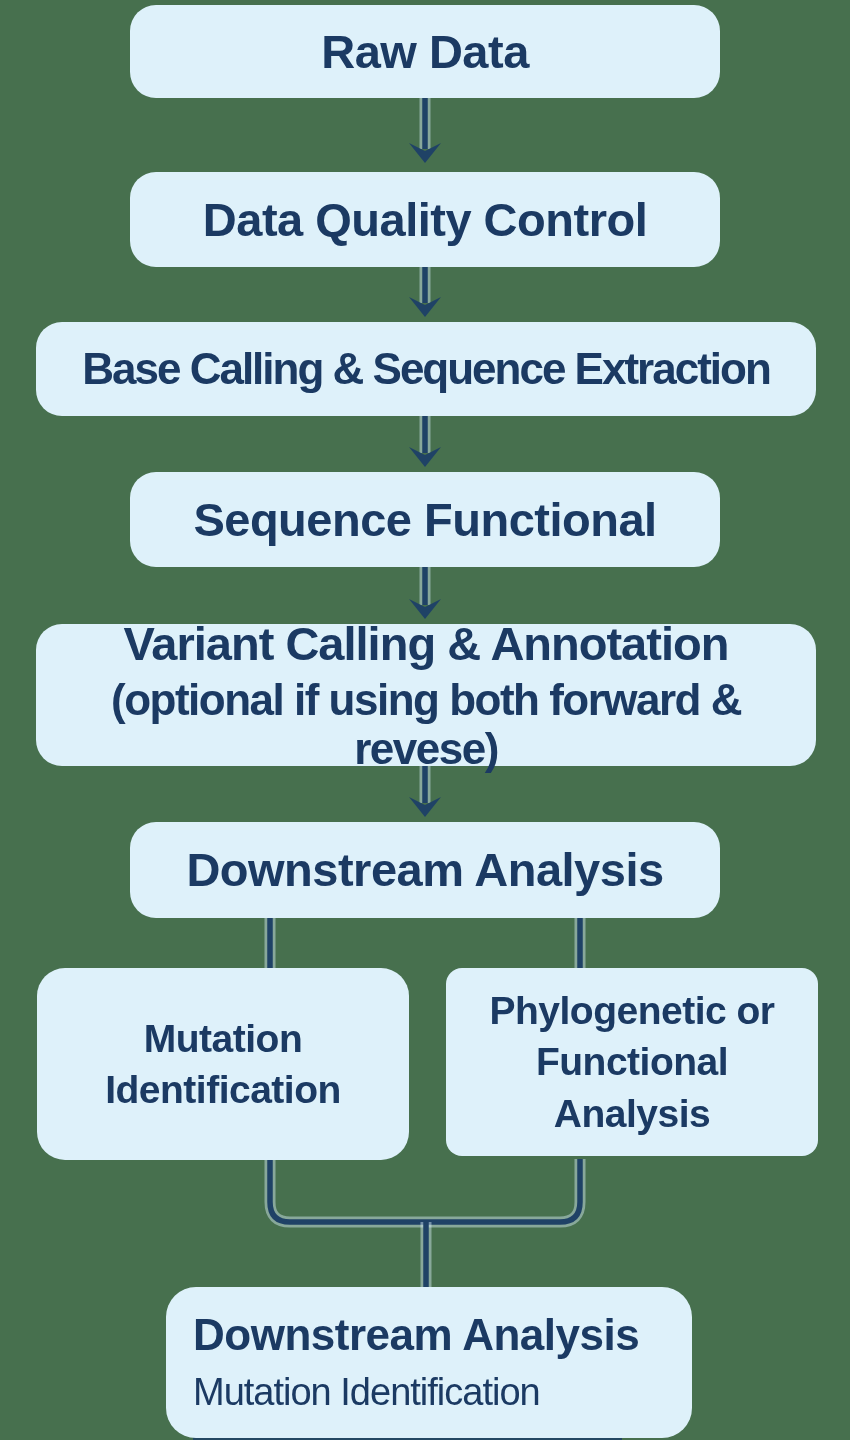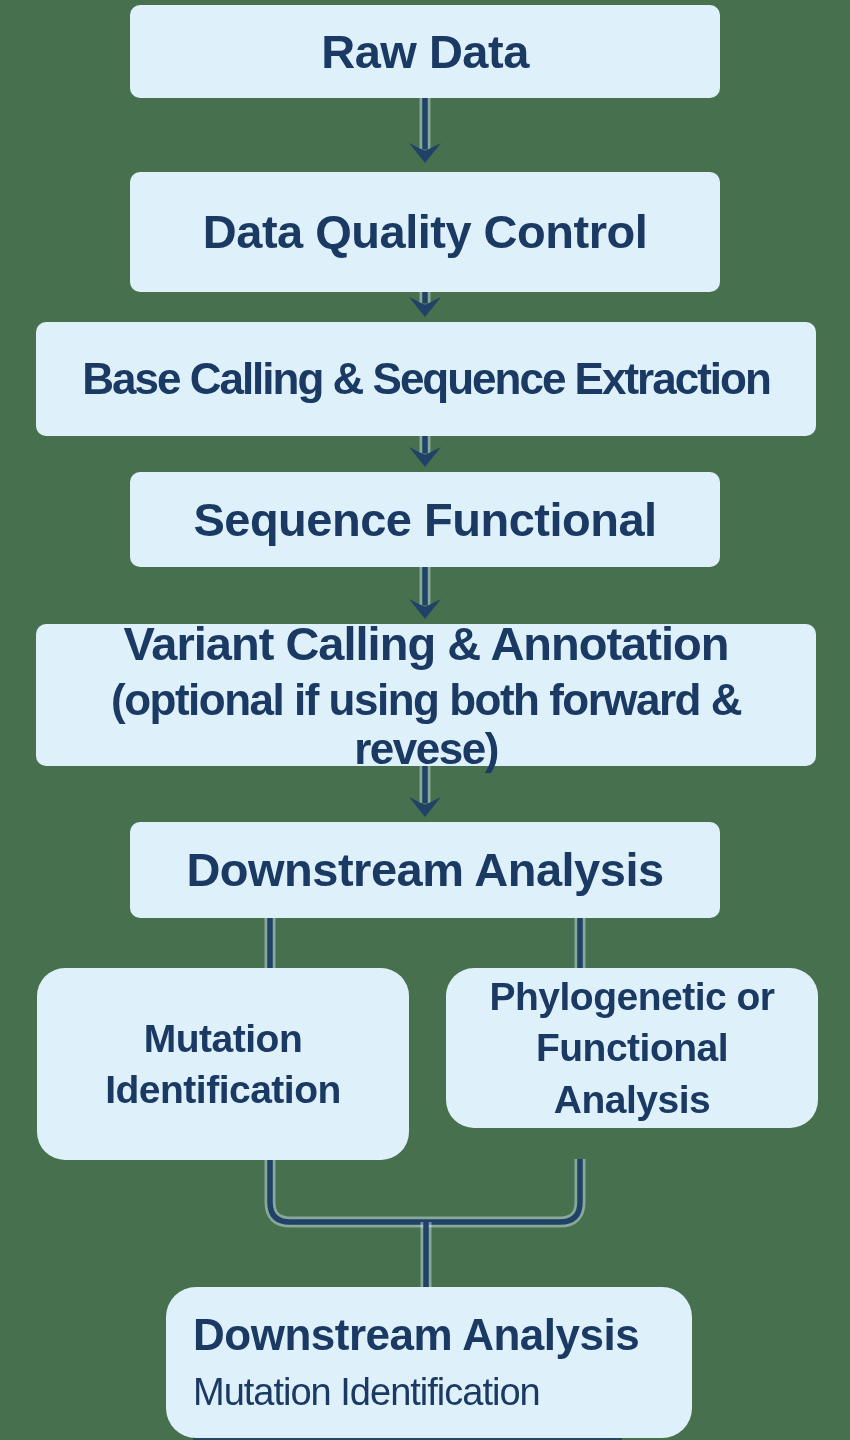--- a/index.html
+++ b/index.html
@@ -15,41 +15,41 @@
   }
   #connectors{position:absolute;left:0;top:0;display:block;}
   .halo{fill:none;stroke:#d7edf8;stroke-width:11;opacity:.45;}
   .line{fill:none;stroke:var(--connector,#1f4266);stroke-width:5.5;}
   .head{fill:var(--connector,#1f4266);stroke:none;}
   .crop-line{stroke:var(--connector,#1f4266);stroke-width:3;opacity:.85;}
 
   .node{
     position:absolute;
     background:var(--node-fill,#def1fa);
-    border-radius:10px;
+    border-radius:26px;
     display:flex;flex-direction:column;
     align-items:center;justify-content:center;
     text-align:center;
     color:var(--text,#1b3a63);
     font-weight:700;
     box-sizing:border-box;
   }
   .label{font-size:47px;letter-spacing:-0.5px;line-height:1.14;}
 
   #node-raw      {left:130px; top:5px;    width:590px; height:93px;}
-  #node-dqc      {left:130px; top:172px;  width:590px; height:120px;}
-  #node-base     {left:36px;  top:322px;  width:780px; height:114px;}
+  #node-dqc      {left:130px; top:172px;  width:590px; height:95px;}
+  #node-base     {left:36px;  top:322px;  width:780px; height:94px;}
   #node-base .label{font-size:44px;letter-spacing:-2px;}
   #node-align    {left:130px; top:472px;  width:590px; height:95px;}
   #node-variant  {left:36px;  top:624px;  width:780px; height:142px; gap:6px; padding:0 14px;}
   #node-variant .label{letter-spacing:-1px;}
   .sublabel{font-size:44px;font-weight:600;letter-spacing:-1.5px;line-height:1.1;}
   #node-down     {left:130px; top:822px;  width:590px; height:96px;}
   #node-mut      {left:37px;  top:968px;  width:372px; height:192px; border-radius:28px; padding:0 18px;}
-  #node-phylo    {left:446px; top:968px;  width:372px; height:160px; border-radius:28px; padding:4px 18px;}
+  #node-phylo    {left:446px; top:968px;  width:372px; height:188px; border-radius:16px; padding:4px 18px;}
   .branch-label{font-size:39px;letter-spacing:-0.5px;line-height:1.32;}
   #node-final    {left:166px; top:1287px; width:526px; height:151px; border-radius:30px;
                   align-items:flex-start;text-align:left;padding-left:27px;gap:14px;}
   #node-final .final-title{font-size:44px;letter-spacing:-0.5px;line-height:1.05;}
   #node-final .final-sub{font-size:38px;font-weight:500;letter-spacing:-1px;line-height:1.05;}
 </style>
 </head>
 <body>
 
 <div id="canvas">

